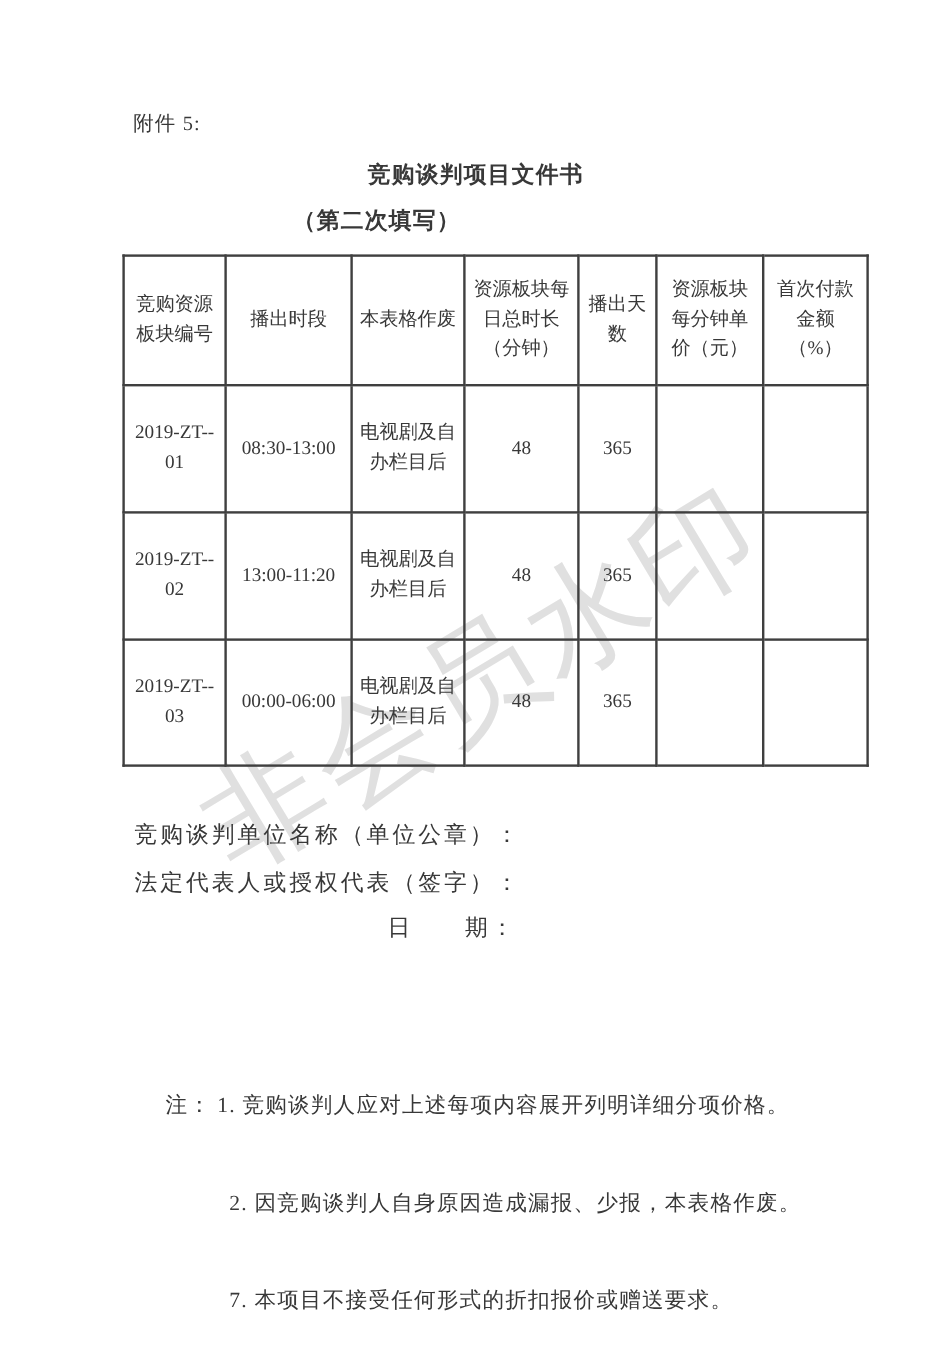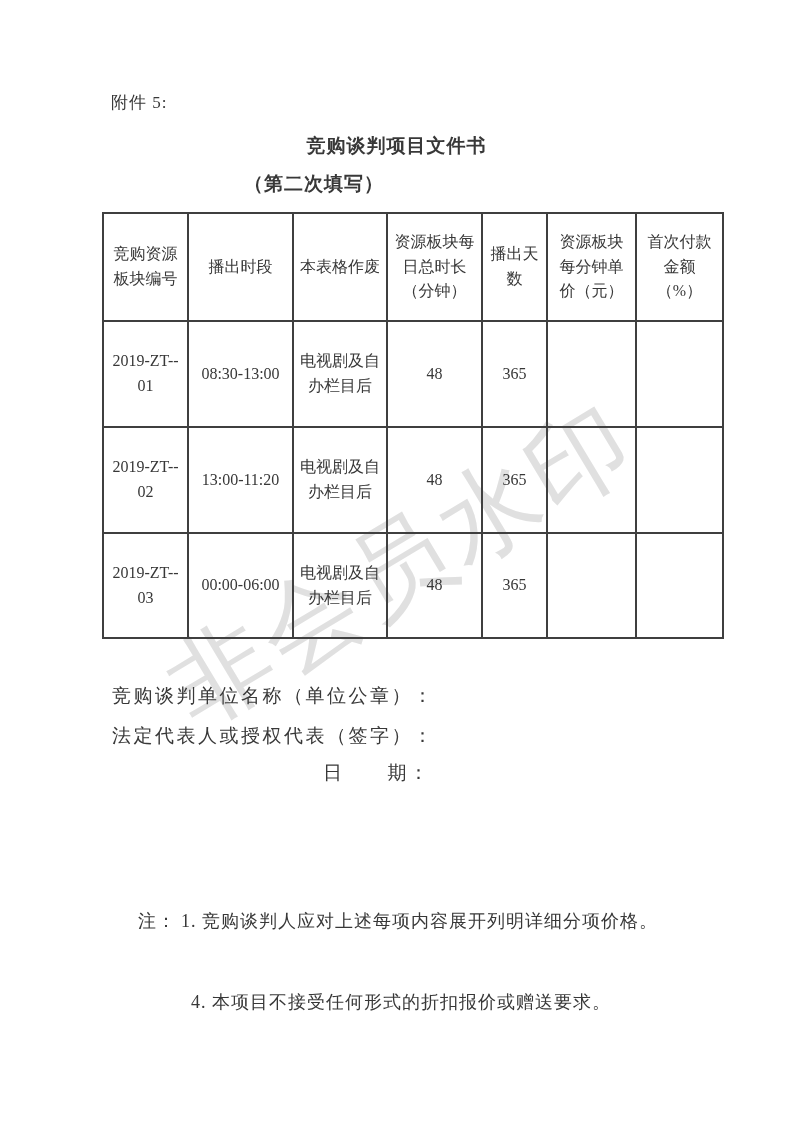--- a/index.html
+++ b/index.html
@@ -163,17 +163,20 @@
 
   <div class="layer sig-line sig1">竞购谈判单位名称（单位公章）：</div>
   <div class="layer sig-line sig2">法定代表人或授权代表（签字）：</div>
   <div class="layer sig-line date-line">日　　期：</div>
 
   <div class="layer notes">
     <div class="note-line">
       <span class="note-prefix">注：</span><span>1. 竞购谈判人应对上述每项内容展开列明详细分项价格。</span>
     </div>
     <div class="note-line indented">
-      <span>4. 本项目不接受任何形式的折扣报价或赠送要求。</span>
+      <span>2. 因竞购谈判人自身原因造成漏报、少报，本表格作废。</span>
+    </div>
+    <div class="note-line indented">
+      <span>7. 本项目不接受任何形式的折扣报价或赠送要求。</span>
     </div>
   </div>
 
 </div>
 
 </body></html>

